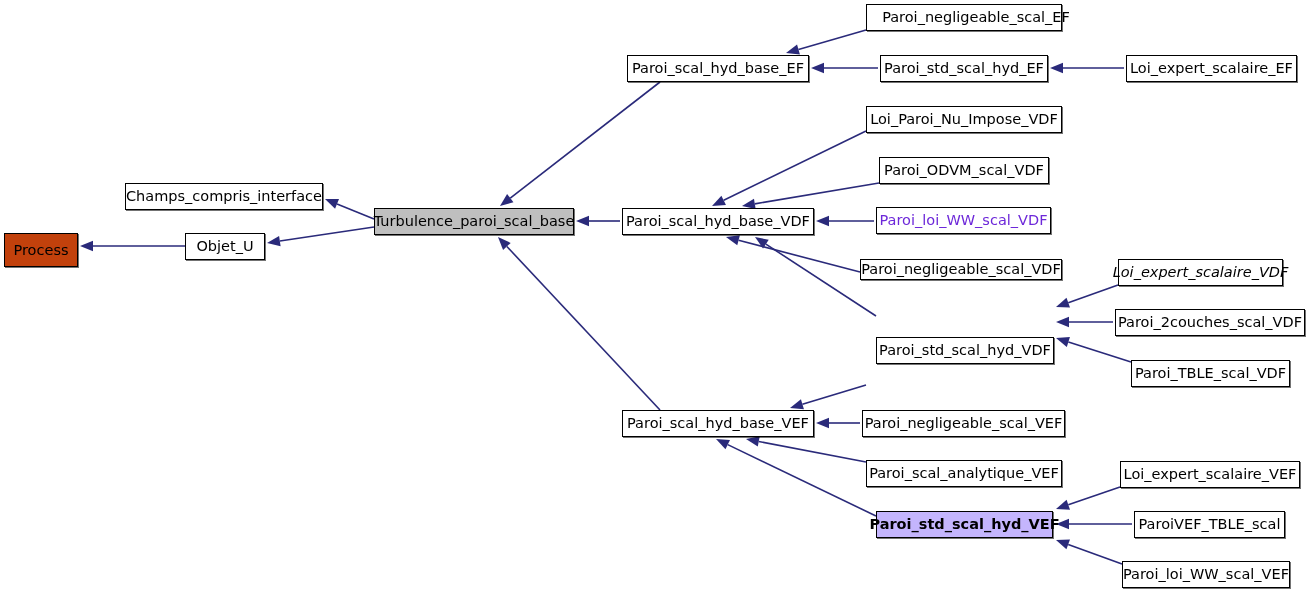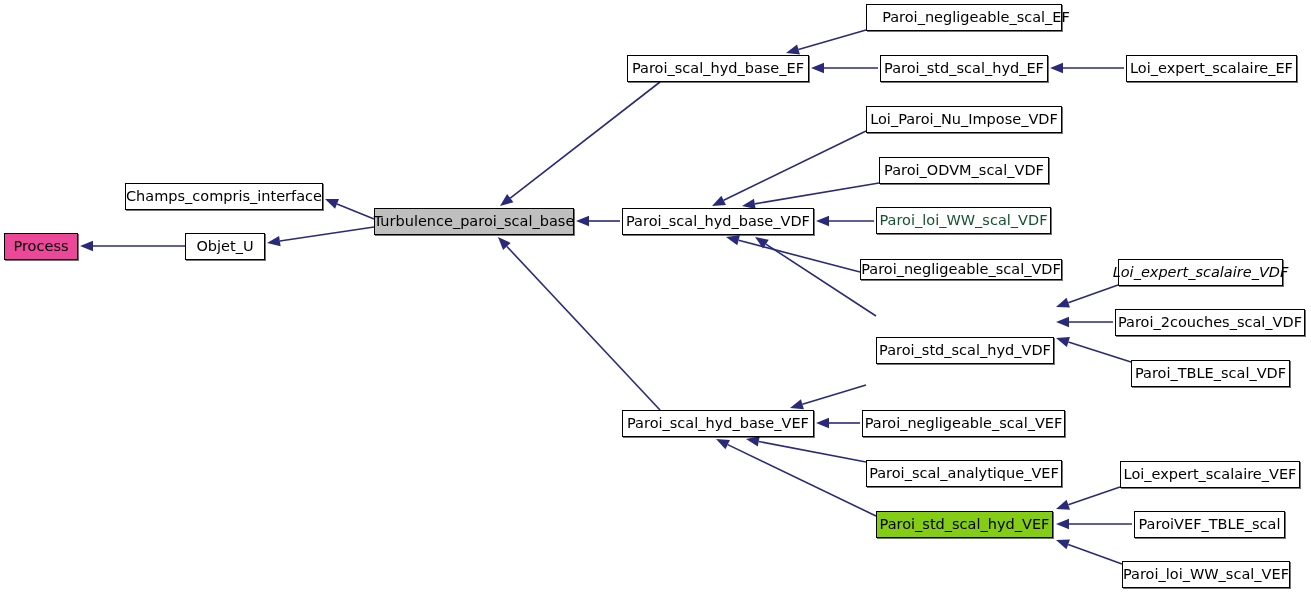--- a/index.html
+++ b/index.html
@@ -141,21 +141,21 @@
       </g>
       <g>
         <line x1="1132" y1="524" x2="1069" y2="524" stroke="#2a2a7a" stroke-width="1.6"></line>
         <polygon points="1056,524 1069,518.8 1069,529.2" fill="#2a2a7a"></polygon>
       </g>
       <g>
         <line x1="1122" y1="564" x2="1068.2173145053496" y2="544.4426598201271" stroke="#2a2a7a" stroke-width="1.6"></line>
         <polygon points="1056,540 1069.9943784334005,539.5557340179872 1066.4402505772987,549.329585622267" fill="#2a2a7a"></polygon>
       </g>
     </svg>
-<div class="node" style="left: 4px; top: 233px; width: 74px; height: 27px; border-color: rgb(0, 0, 0); background: #ec4899; color: rgb(0, 0, 0);">
+<div class="node" style="left: 4px; top: 233px; width: 74px; height: 34px; border-color: rgb(0, 0, 0); background: #c2410c; color: rgb(0, 0, 0);">
       <span class="node-label">Process</span>
     </div>
     <div class="node" style="left: 185px; top: 233px; width: 80px; height: 27px; border-color: rgb(0, 0, 0); background: rgb(255, 255, 255); color: rgb(0, 0, 0);">
       <span class="node-label">Objet_U</span>
     </div>
     <div class="node" style="left: 125px; top: 183px; width: 198px; height: 27px; border-color: rgb(0, 0, 0); background: rgb(255, 255, 255); color: rgb(0, 0, 0);">
       <span class="node-label">Champs_compris_interface</span>
     </div>
     <div class="node highlight" style="left: 374px; top: 208px; width: 200px; height: 27px; border-color: rgb(0, 0, 0); background: rgb(191, 191, 191); color: rgb(0, 0, 0);">
       <span class="node-label">Turbulence_paroi_scal_base</span>
@@ -174,21 +174,21 @@
     </div>
     <div class="node" style="left: 622px; top: 208px; width: 192px; height: 27px; border-color: rgb(0, 0, 0); background: rgb(255, 255, 255); color: rgb(0, 0, 0);">
       <span class="node-label">Paroi_scal_hyd_base_VDF</span>
     </div>
     <div class="node" style="left: 866px; top: 106px; width: 196px; height: 27px; border-color: rgb(0, 0, 0); background: rgb(255, 255, 255); color: rgb(0, 0, 0);">
       <span class="node-label">Loi_Paroi_Nu_Impose_VDF</span>
     </div>
     <div class="node" style="left: 879px; top: 157px; width: 170px; height: 27px; border-color: rgb(0, 0, 0); background: rgb(255, 255, 255); color: rgb(0, 0, 0);">
       <span class="node-label">Paroi_ODVM_scal_VDF</span>
     </div>
-    <div class="node" style="left: 876px; top: 207px; width: 175px; height: 27px; border-color: rgb(0, 0, 0); background: rgb(255, 255, 255); color: #14532d;">
+    <div class="node" style="left: 876px; top: 207px; width: 175px; height: 27px; border-color: rgb(0, 0, 0); background: rgb(255, 255, 255); color: #6d28d9;">
       <span class="node-label">Paroi_loi_WW_scal_VDF</span>
     </div>
     <div class="node" style="left: 860px; top: 259px; width: 202px; height: 21px; border-color: rgb(0, 0, 0); background: rgb(255, 255, 255); color: rgb(0, 0, 0);">
       <span class="node-label">Paroi_negligeable_scal_VDF</span>
     </div>
     <div class="node" style="left: 876px; top: 309px; width: 178px; height: 27px; border-color: rgb(0, 0, 0); background: rgb(255, 255, 255); color: rgb(0, 0, 0); margin-top: 28px;">
       <span class="node-label">Paroi_std_scal_hyd_VDF</span>
     </div>
     <div class="node" style="left: 1118px; top: 259px; width: 165px; height: 27px; border-color: rgb(0, 0, 0); background: rgb(255, 255, 255); color: rgb(0, 0, 0); font-style: italic;">
       <span class="node-label">Loi_expert_scalaire_VDF</span>
@@ -201,21 +201,21 @@
     </div>
     <div class="node" style="left: 622px; top: 410px; width: 192px; height: 27px; border-color: rgb(0, 0, 0); background: rgb(255, 255, 255); color: rgb(0, 0, 0);">
       <span class="node-label">Paroi_scal_hyd_base_VEF</span>
     </div>
     <div class="node" style="left: 862px; top: 410px; width: 203px; height: 27px; border-color: rgb(0, 0, 0); background: rgb(255, 255, 255); color: rgb(0, 0, 0);">
       <span class="node-label">Paroi_negligeable_scal_VEF</span>
     </div>
     <div class="node" style="left: 866px; top: 460px; width: 196px; height: 27px; border-color: rgb(0, 0, 0); background: rgb(255, 255, 255); color: rgb(0, 0, 0);">
       <span class="node-label">Paroi_scal_analytique_VEF</span>
     </div>
-    <div class="node" style="left: 876px; top: 511px; width: 177px; height: 27px; border-color: rgb(0, 0, 0); background: #84cc16; color: rgb(0, 0, 0);">
+    <div class="node" style="left: 876px; top: 511px; width: 177px; height: 27px; border-color: rgb(0, 0, 0); background: #c4b5fd; color: rgb(0, 0, 0); font-weight: bold;">
       <span class="node-label">Paroi_std_scal_hyd_VEF</span>
     </div>
     <div class="node" style="left: 1120px; top: 461px; width: 180px; height: 27px; border-color: rgb(0, 0, 0); background: rgb(255, 255, 255); color: rgb(0, 0, 0);">
       <span class="node-label">Loi_expert_scalaire_VEF</span>
     </div>
     <div class="node" style="left: 1134px; top: 511px; width: 151px; height: 27px; border-color: rgb(0, 0, 0); background: rgb(255, 255, 255); color: rgb(0, 0, 0);">
       <span class="node-label">ParoiVEF_TBLE_scal</span>
     </div>
     <div class="node" style="left: 1122px; top: 561px; width: 168px; height: 27px; border-color: rgb(0, 0, 0); background: rgb(255, 255, 255); color: rgb(0, 0, 0);">
       <span class="node-label">Paroi_loi_WW_scal_VEF</span>

